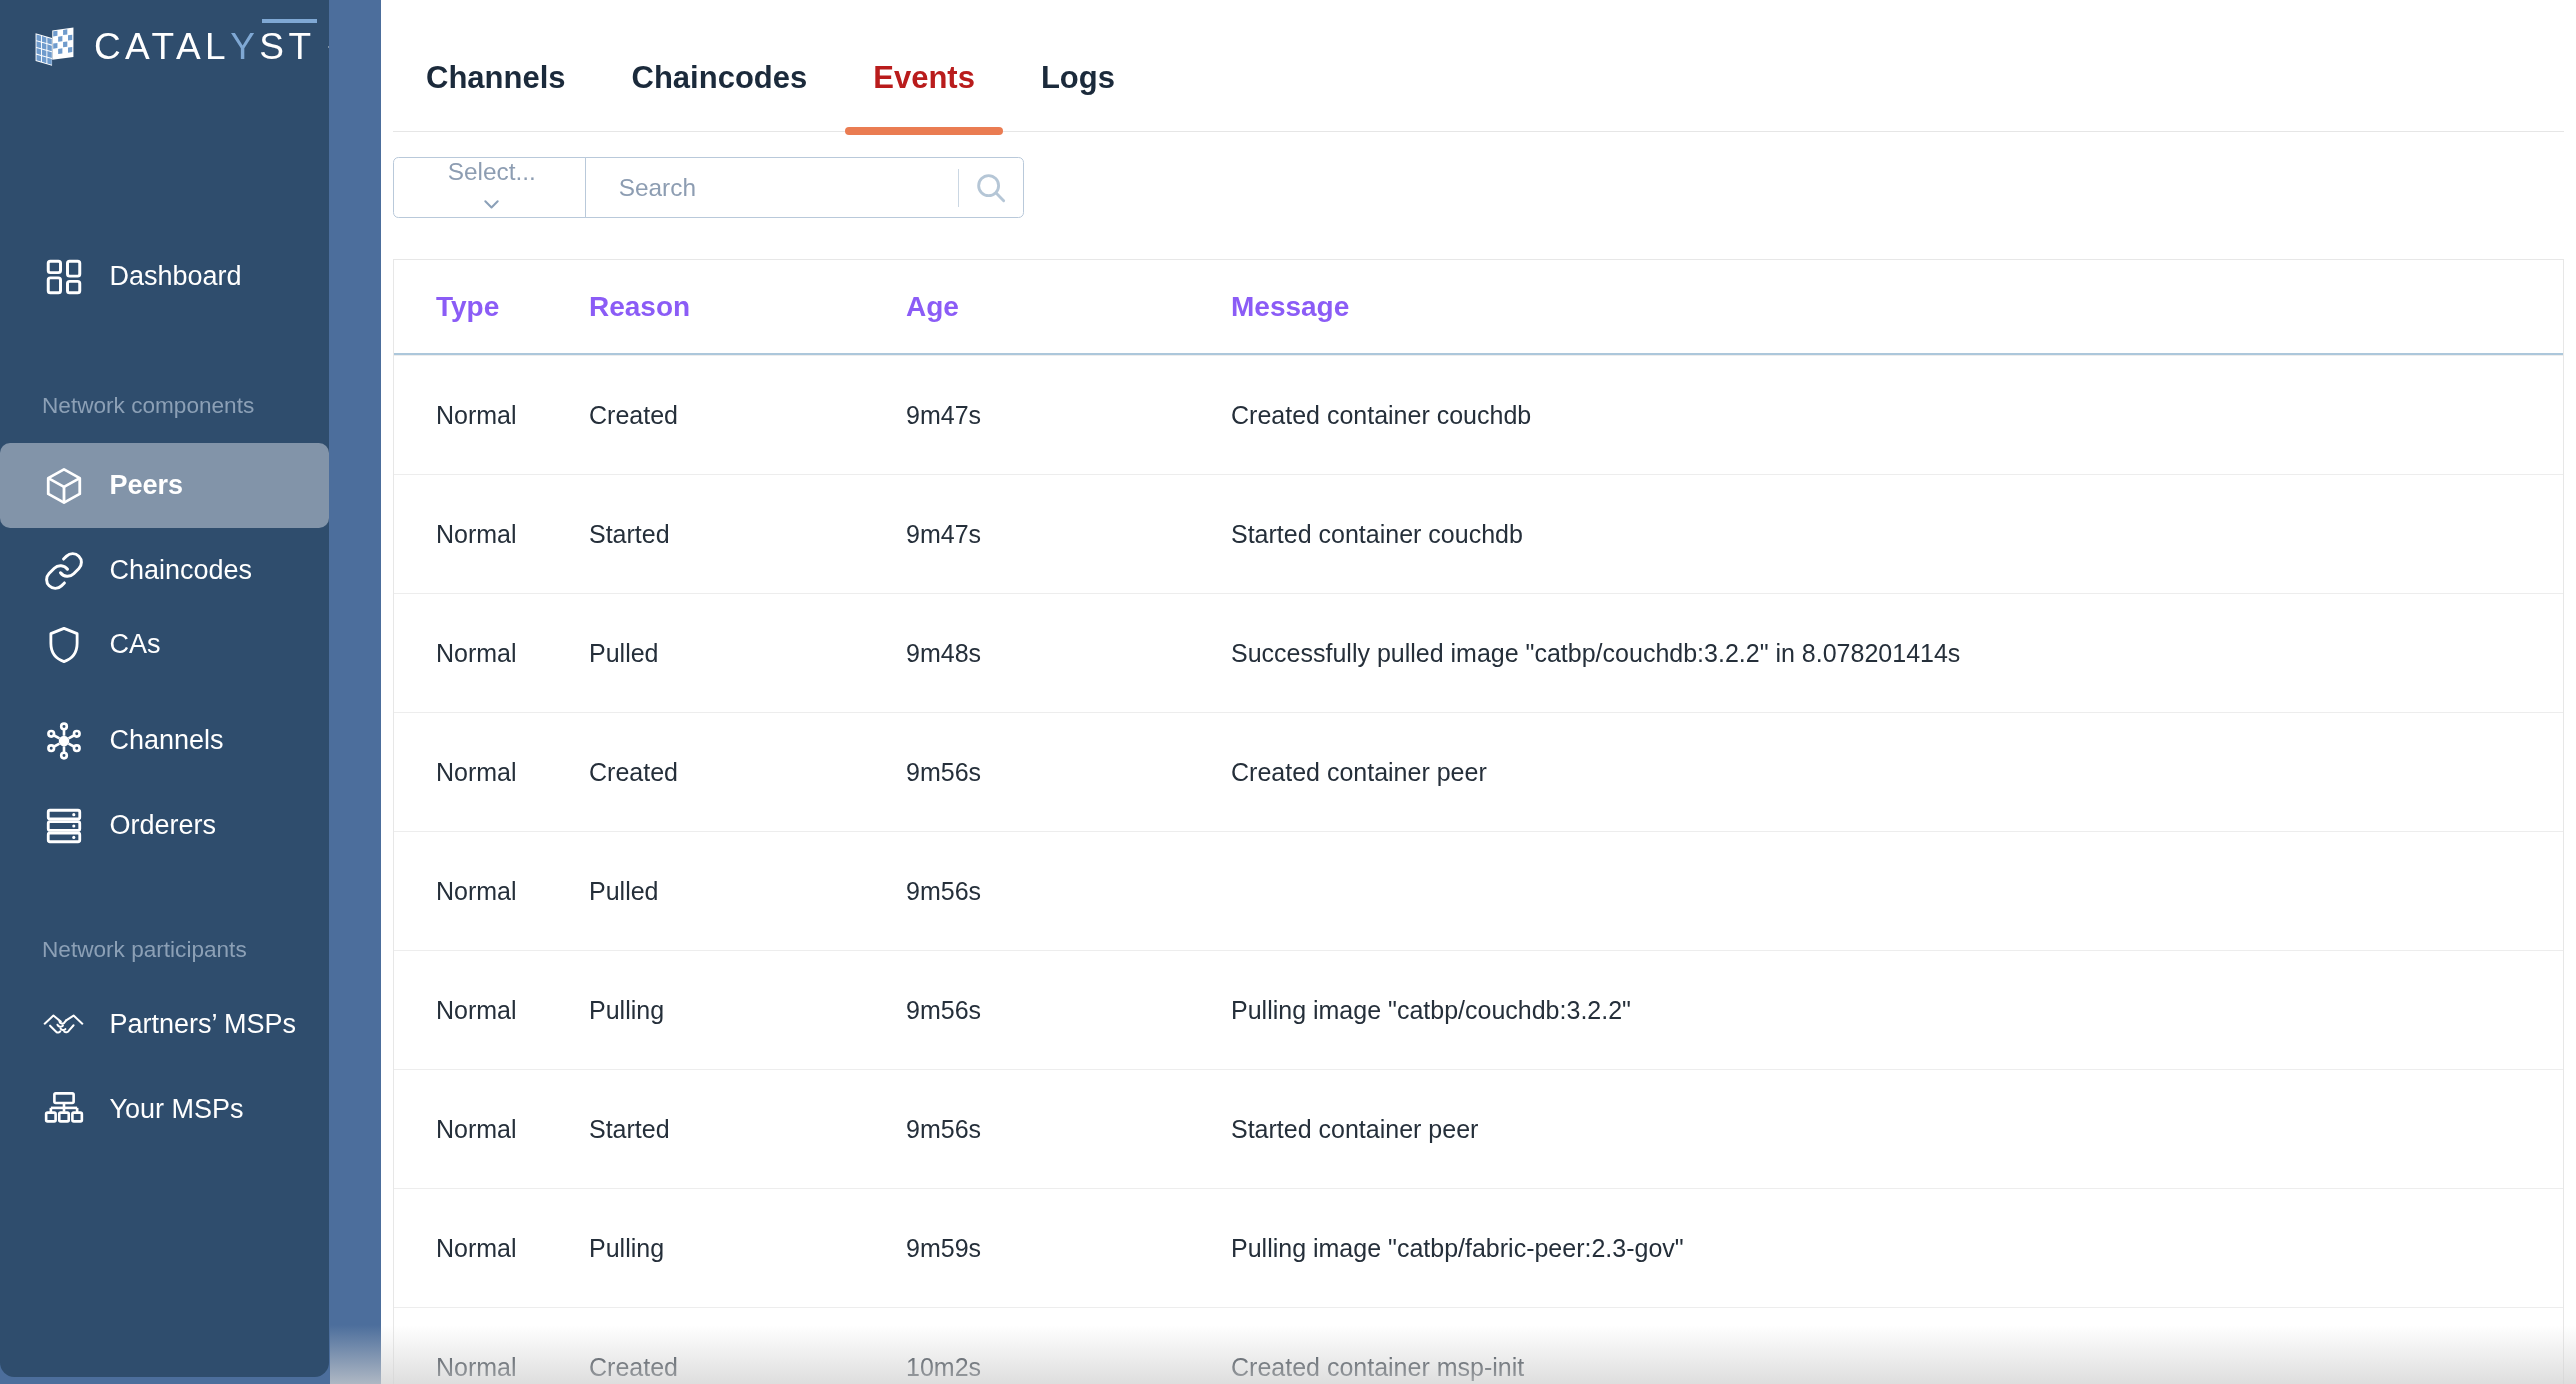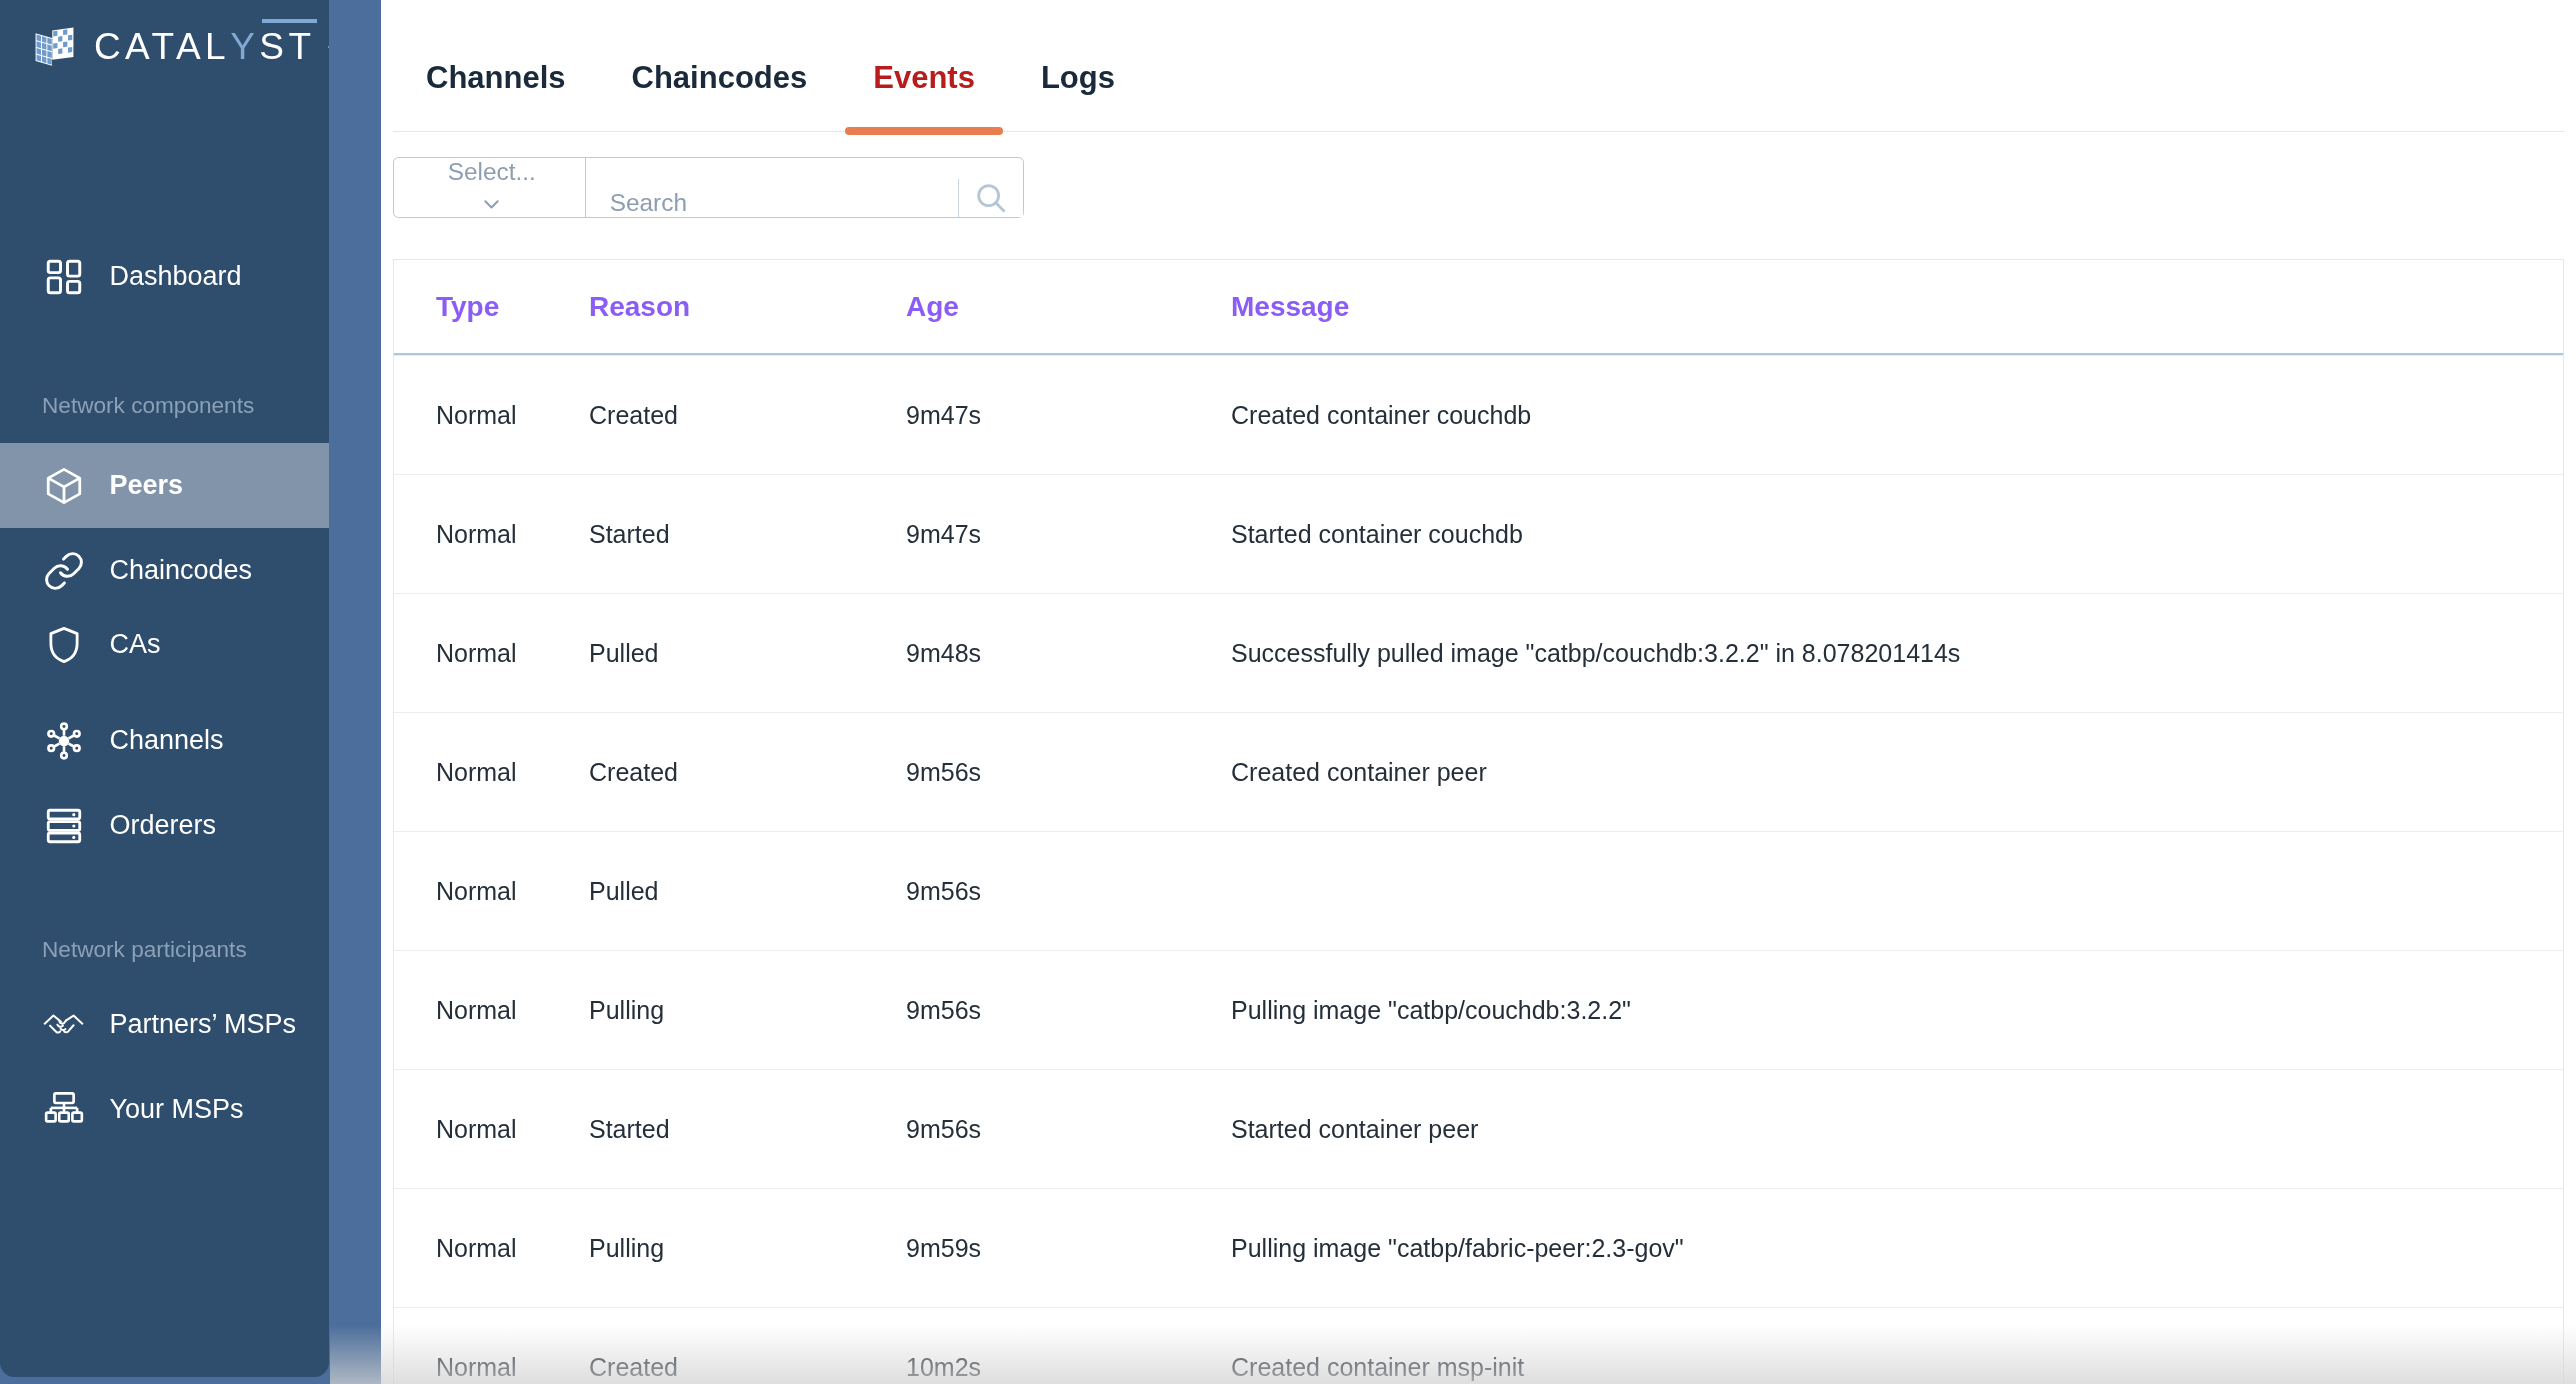--- a/index.html
+++ b/index.html
@@ -17,40 +17,40 @@
     display:flex;align-items:center;}
   .logo-mark{flex:0 0 auto;}
   .logo-text{margin-left:14.4px;font-size:37px;letter-spacing:4.5px;color:#ffffff;
     font-weight:400;white-space:nowrap;display:flex;align-items:baseline;}
   .logo-y{color:#7FA8D4;}
   .logo-st{position:relative;}
   .logo-st::before{content:"";position:absolute;top:-7.2px;left:2.7px;right:-1.8px;height:4.5px;background:#7FA8D4;}
   .collapse-btn{margin-left:auto;width:45px;height:45px;display:flex;align-items:center;justify-content:center;cursor:pointer;}
   .nav-item{position:absolute;left:0;width:329px;height:85px;display:flex;align-items:center;
     padding-left:42px;box-sizing:border-box;gap:24.4px;color:#ffffff;font-size:27px;cursor:pointer;}
-  .nav-item.active{background:#8294A9;font-weight:700;}
+  .nav-item.active{background:#8294A9;font-weight:700;border-radius:10px;}
   .nav-icon{width:43px;height:43px;display:flex;align-items:center;justify-content:center;flex:0 0 auto;}
   .nav-section-title{position:absolute;left:42px;height:42px;line-height:42px;
     font-size:22.6px;color:#8CA0B6;white-space:nowrap;}
   
   .tabs-row{position:absolute;left:393px;top:0;width:2171px;height:106px;
     border-bottom:1.8px solid #E6E6E6;display:flex;align-items:center;padding-top:25px;box-sizing:content-box;}
   .tab{position:relative;height:100%;display:flex;align-items:center;padding:0 33px;
     font-size:31px;font-weight:700;color:#1B2A3B;cursor:pointer;white-space:nowrap;}
   .tab.active{color:#b91c1c;}
   .tab.active::after{content:"";position:absolute;left:4.5px;right:4.5px;bottom:-3.6px;height:7.2px;
     background:#EA7C52;border-radius:4.5px;}
   
   .filter-row{position:absolute;left:393px;top:157px;display:flex;align-items:stretch;height:61px;}
   .select-box{width:194px;border:1.8px solid #B9C9DA;border-radius:5.4px 0 0 5.4px;box-sizing:border-box;
     display:flex;align-items:center;justify-content:space-between;padding:0 18px 0 21.7px;
     background:#fff;cursor:pointer;flex-direction:column;}
   .select-placeholder{font-size:24.4px;color:#8D9DB2;}
   .search-box{width:439px;margin-left:-1.8px;border:1.8px solid #B9C9DA;border-radius:0 5.4px 5.4px 0;
-    box-sizing:border-box;display:flex;align-items:flex-end;background:#fff;}
+    box-sizing:border-box;display:flex;align-items:center;background:#fff;padding-left:9px;}
   .search-input{flex:1;border:none;outline:none;padding:0 23.5px;font-size:24.4px;
     font-family:inherit;color:#2A3442;min-width:0;background:transparent;}
   .search-input::placeholder{color:#8D9DB2;opacity:1;}
   .search-btn{width:64px;border-left:1.8px solid #CBD7E3;display:flex;align-items:center;justify-content:center;cursor:pointer;background:#fff;}
   
   .events-table{position:absolute;left:393px;top:259px;width:2171px;background:#fff;
     border:0.9px solid #E7E7E7;border-bottom:none;box-sizing:border-box;}
   .thead,.trow{display:grid;grid-template-columns:153px 317px 325px 1fr;
     padding-left:42px;align-items:center;}
   .thead{height:93px;border-bottom:2.7px solid #ACC7DB;font-size:28px;font-weight:700;color:#8b5cf6;}

